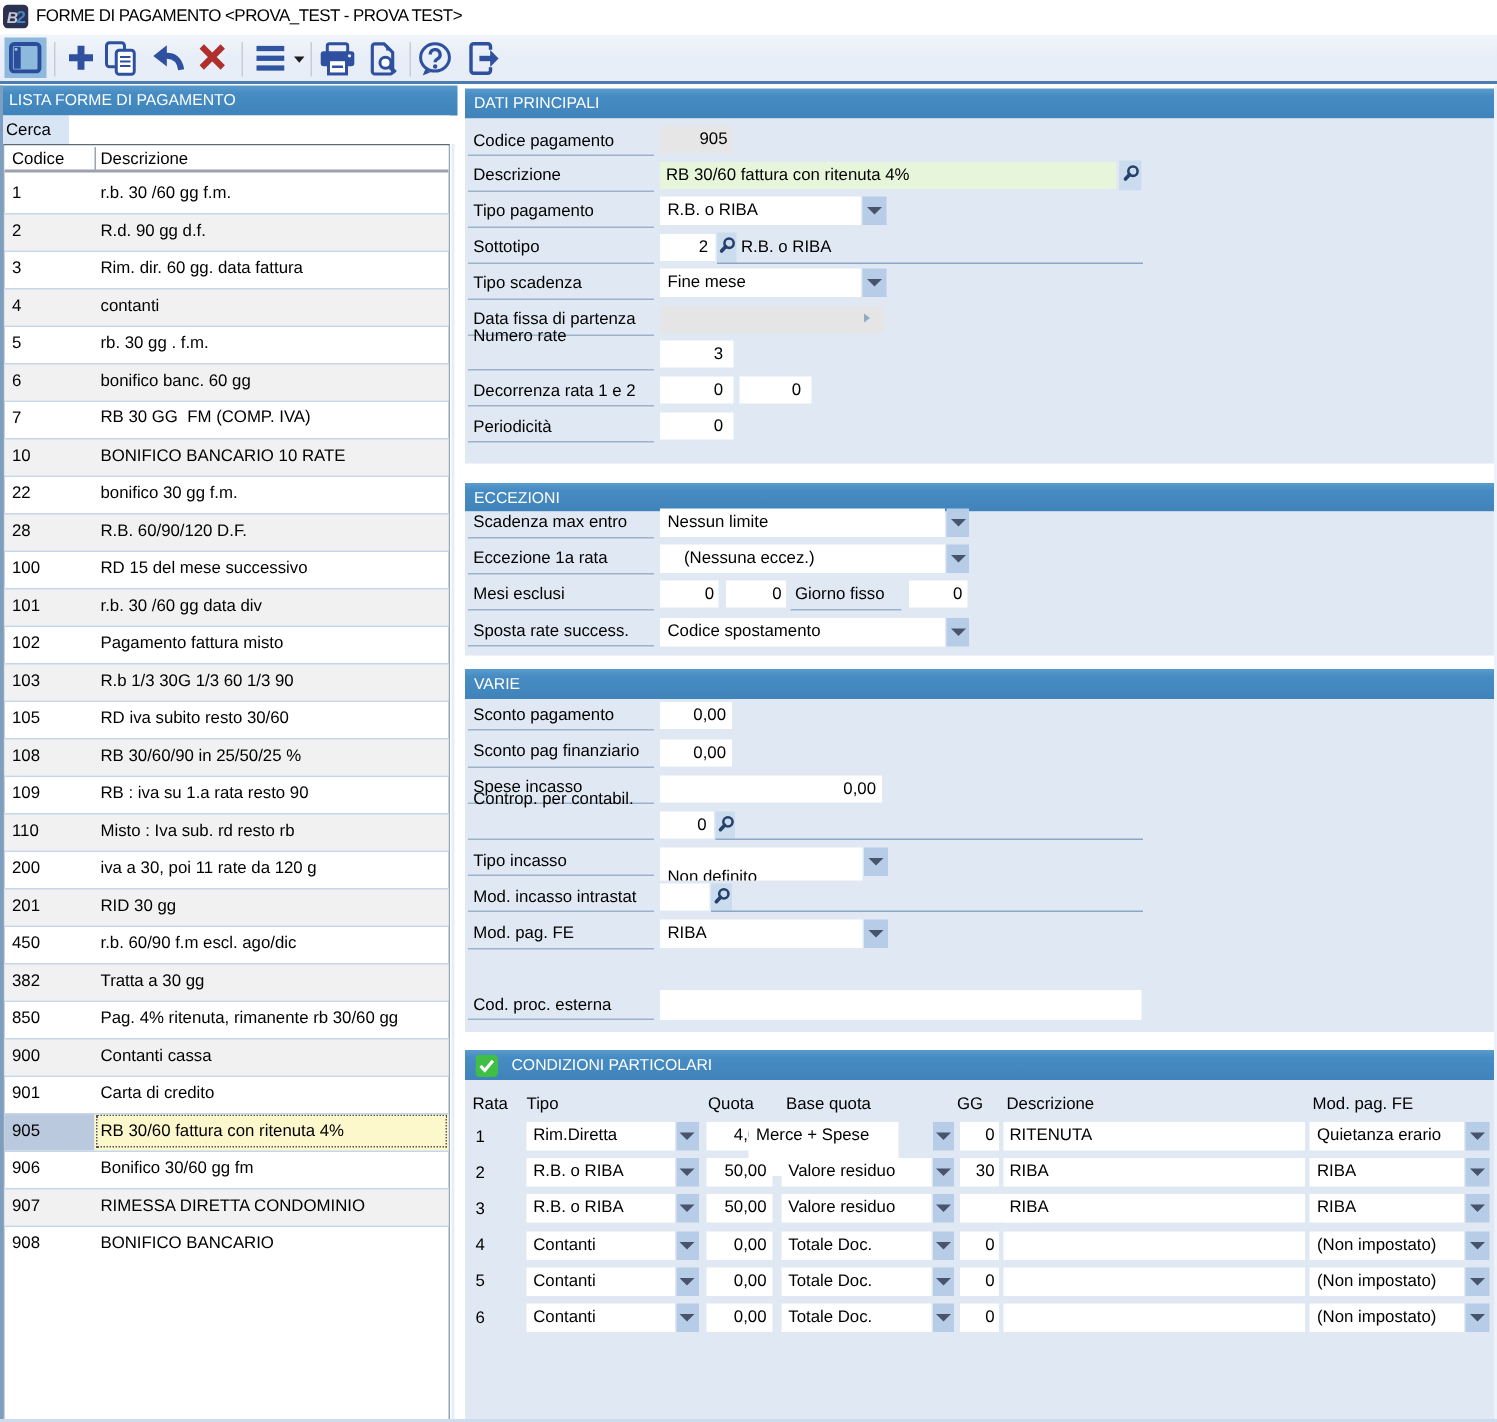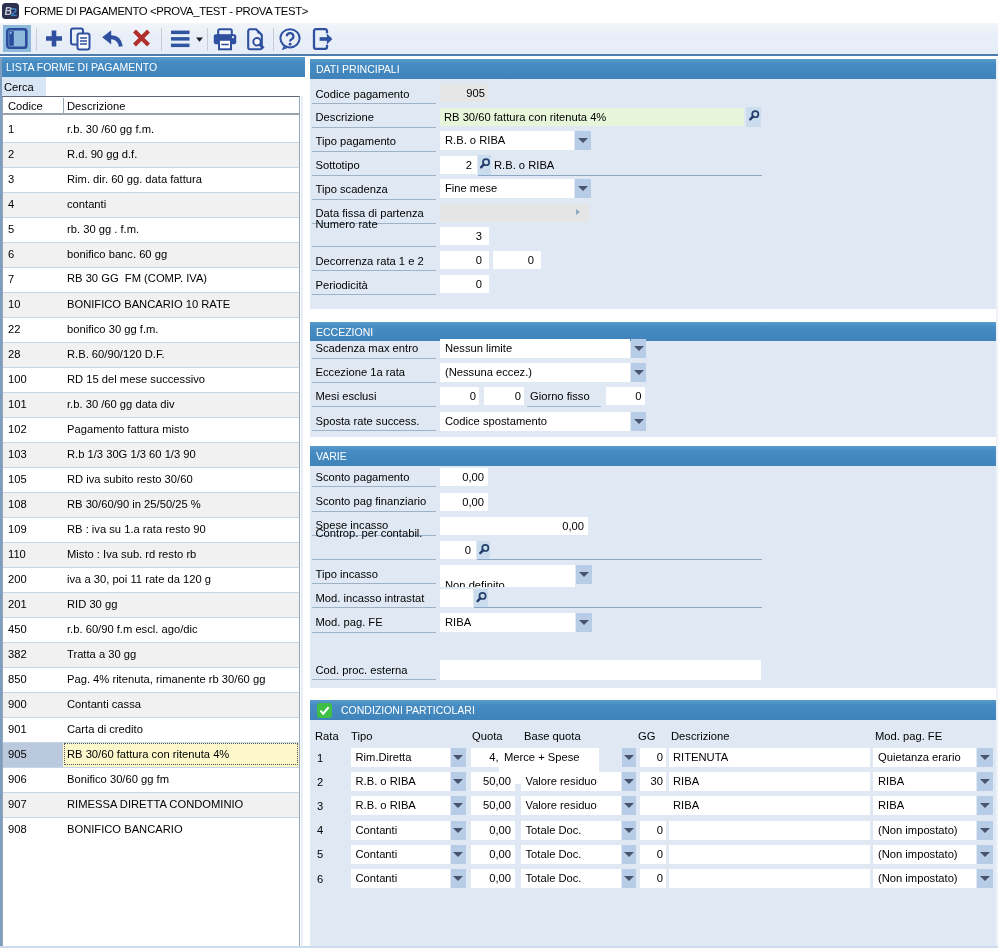--- a/index.html
+++ b/index.html
@@ -237,21 +237,21 @@
 <div class="a inp" style="left:440px;top:275.2px;width:49px;height:18px;line-height:18px;background:#fff;text-align:right;padding:0 7px;">0</div>
 <div class="a hdr" style="left:310px;top:321.5px;width:686px;height:19.5px">ECCEZIONI</div>
 <div class="a panelbg" style="left:310px;top:341px;width:686px;height:96px"></div>
 <div class="a lbl" style="left:315.5px;top:340.0px">Scadenza max entro</div>
 <div class="a ul" style="left:312px;top:357.5px;width:124px"></div>
 <div class="a inp" style="left:440px;top:339.0px;width:190px;height:19px;line-height:19px;padding:0 5px">Nessun limite</div>
 <div class="a cbtn" style="left:631px;top:339.0px;width:15px;height:19px"></div>
 <div class="tri" style="left:633.5px;top:346.0px"></div>
 <div class="a lbl" style="left:315.5px;top:364.2px">Eccezione 1a rata</div>
 <div class="a ul" style="left:312px;top:381.7px;width:124px"></div>
-<div class="a inp" style="left:440px;top:363.2px;width:190px;height:19px;line-height:19px;padding:0 5px">(Nessuna eccez.)</div>
+<div class="a inp" style="left:440px;top:363.2px;width:190px;height:19px;line-height:19px;padding:0 16px">(Nessuna eccez.)</div>
 <div class="a cbtn" style="left:631px;top:363.2px;width:15px;height:19px"></div>
 <div class="tri" style="left:633.5px;top:370.2px"></div>
 <div class="a lbl" style="left:315.5px;top:388.4px">Mesi esclusi</div>
 <div class="a ul" style="left:312px;top:405.9px;width:124px"></div>
 <div class="a inp" style="left:440px;top:386.9px;width:39px;height:18px;line-height:18px;background:#fff;text-align:right;padding:0 3px;">0</div>
 <div class="a inp" style="left:484px;top:386.9px;width:40px;height:18px;line-height:18px;background:#fff;text-align:right;padding:0 3px;">0</div>
 <div class="a lbl" style="left:530px;top:388.4px">Giorno fisso</div>
 <div class="a ul" style="left:527px;top:405.9px;width:74px"></div>
 <div class="a inp" style="left:606px;top:386.9px;width:38.5px;height:18px;line-height:18px;background:#fff;text-align:right;padding:0 3px;">0</div>
 <div class="a lbl" style="left:315.5px;top:412.6px">Sposta rate success.</div>

